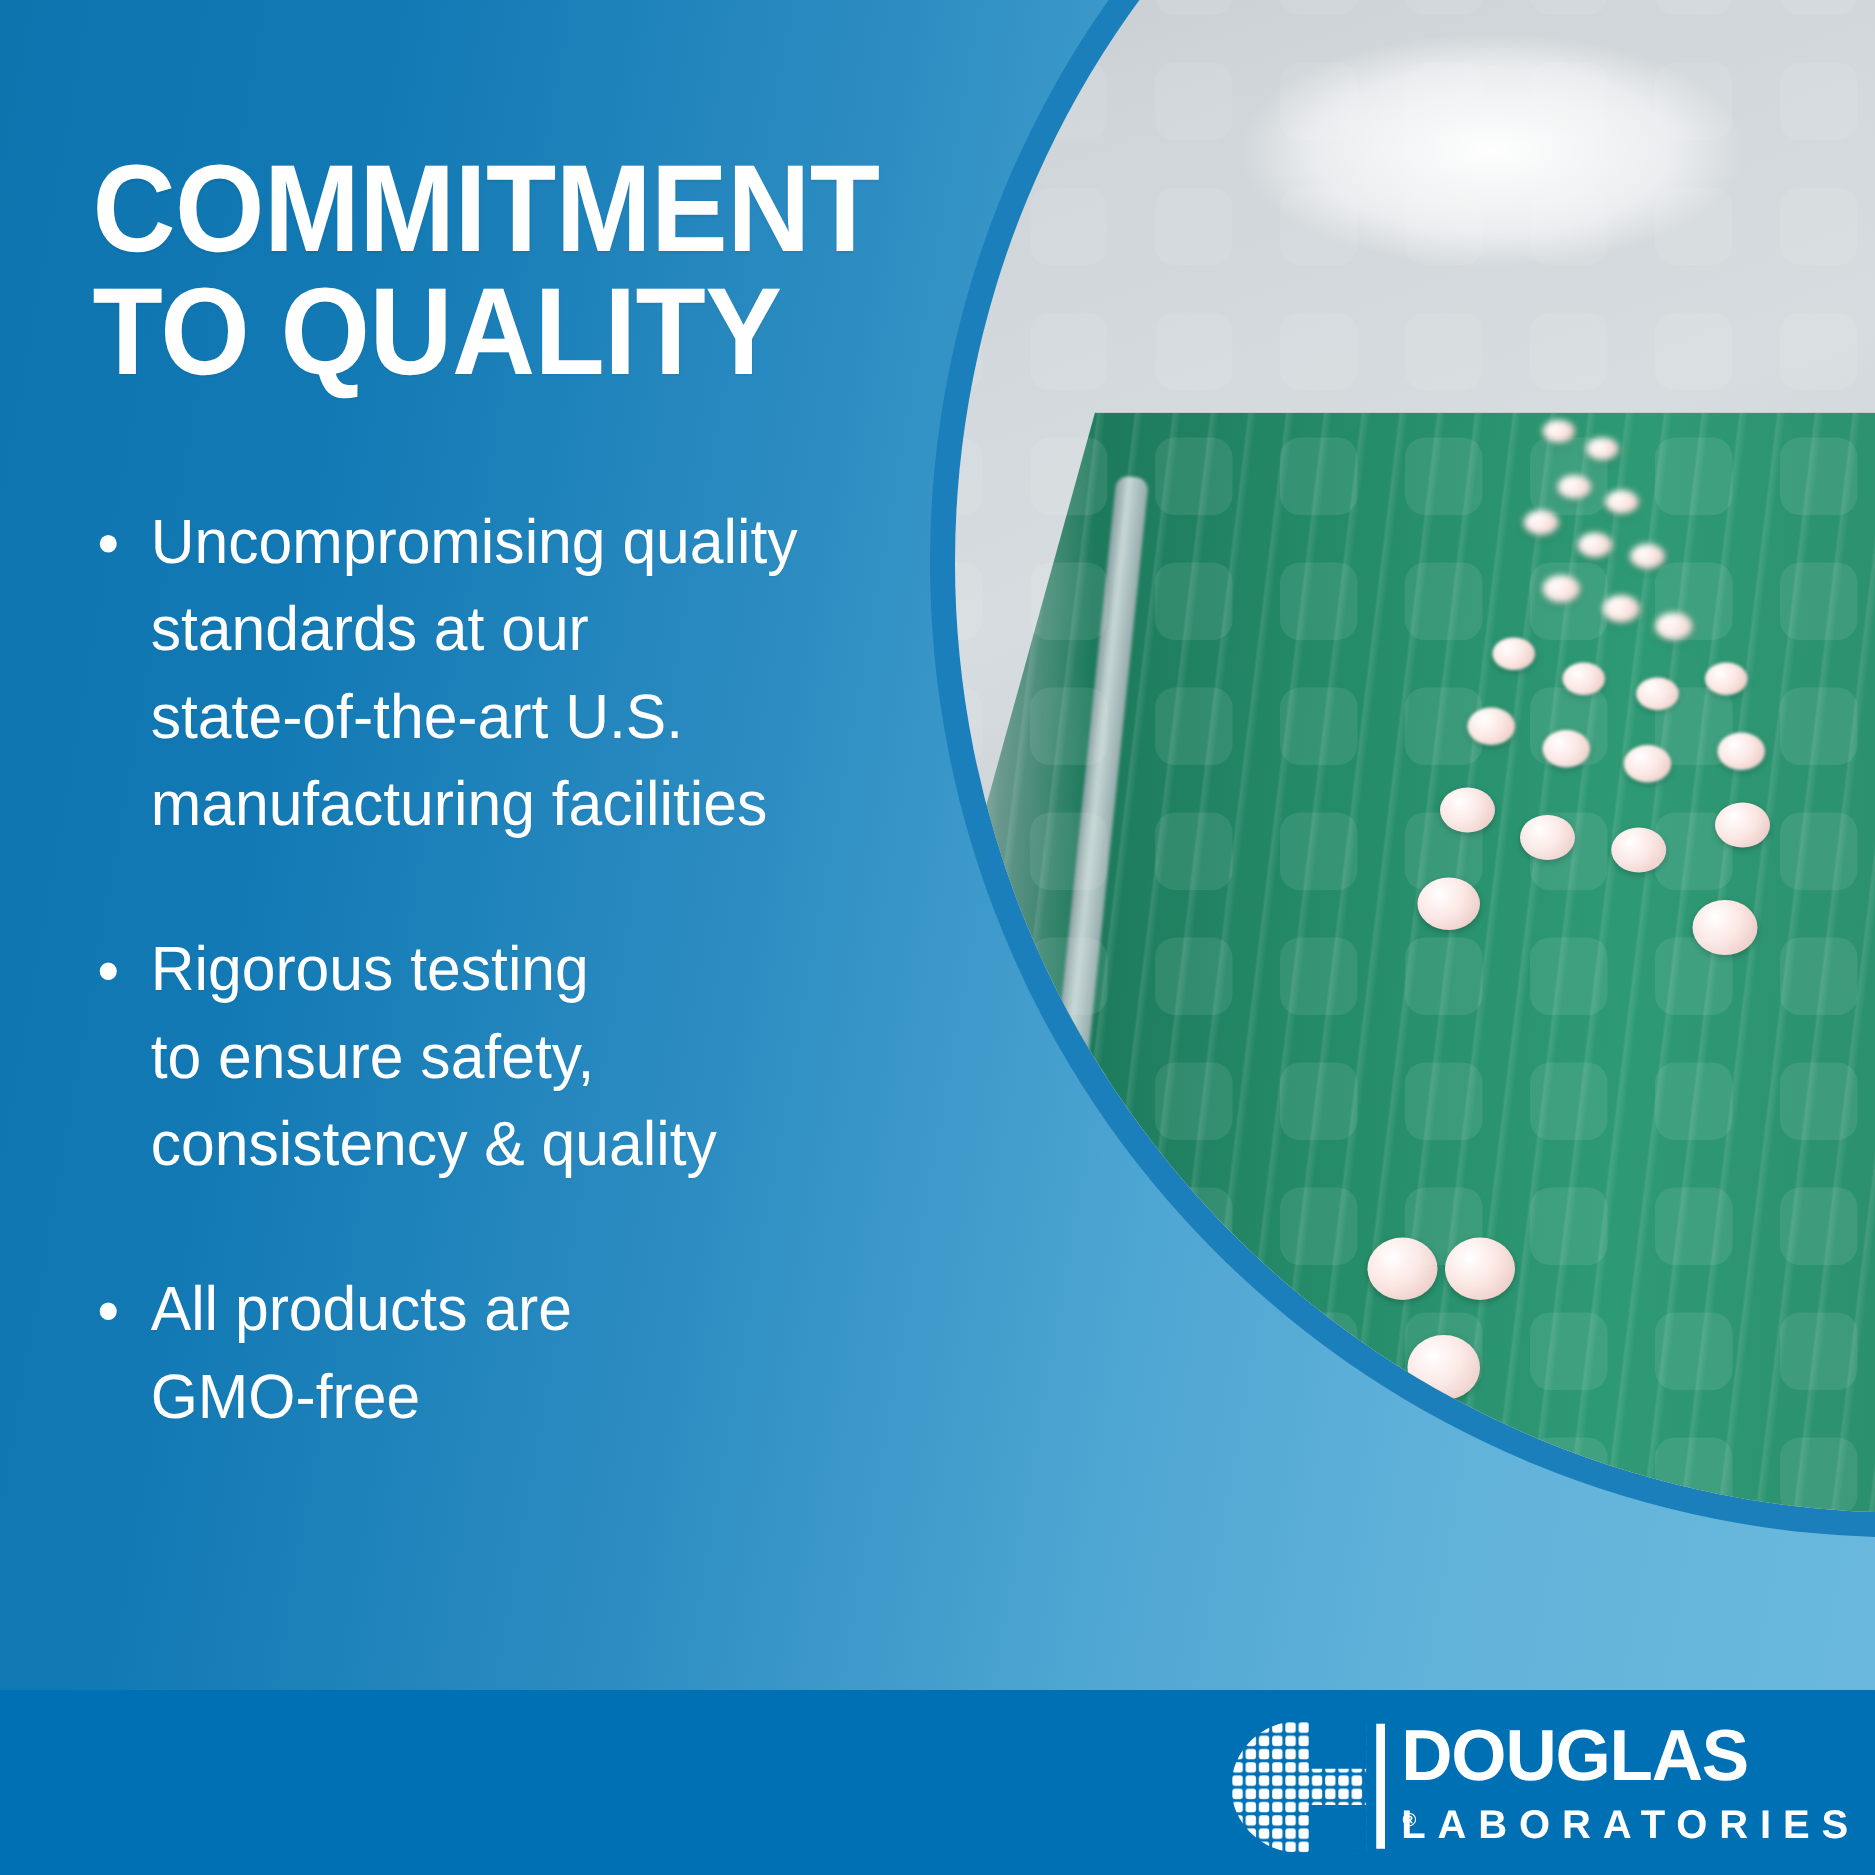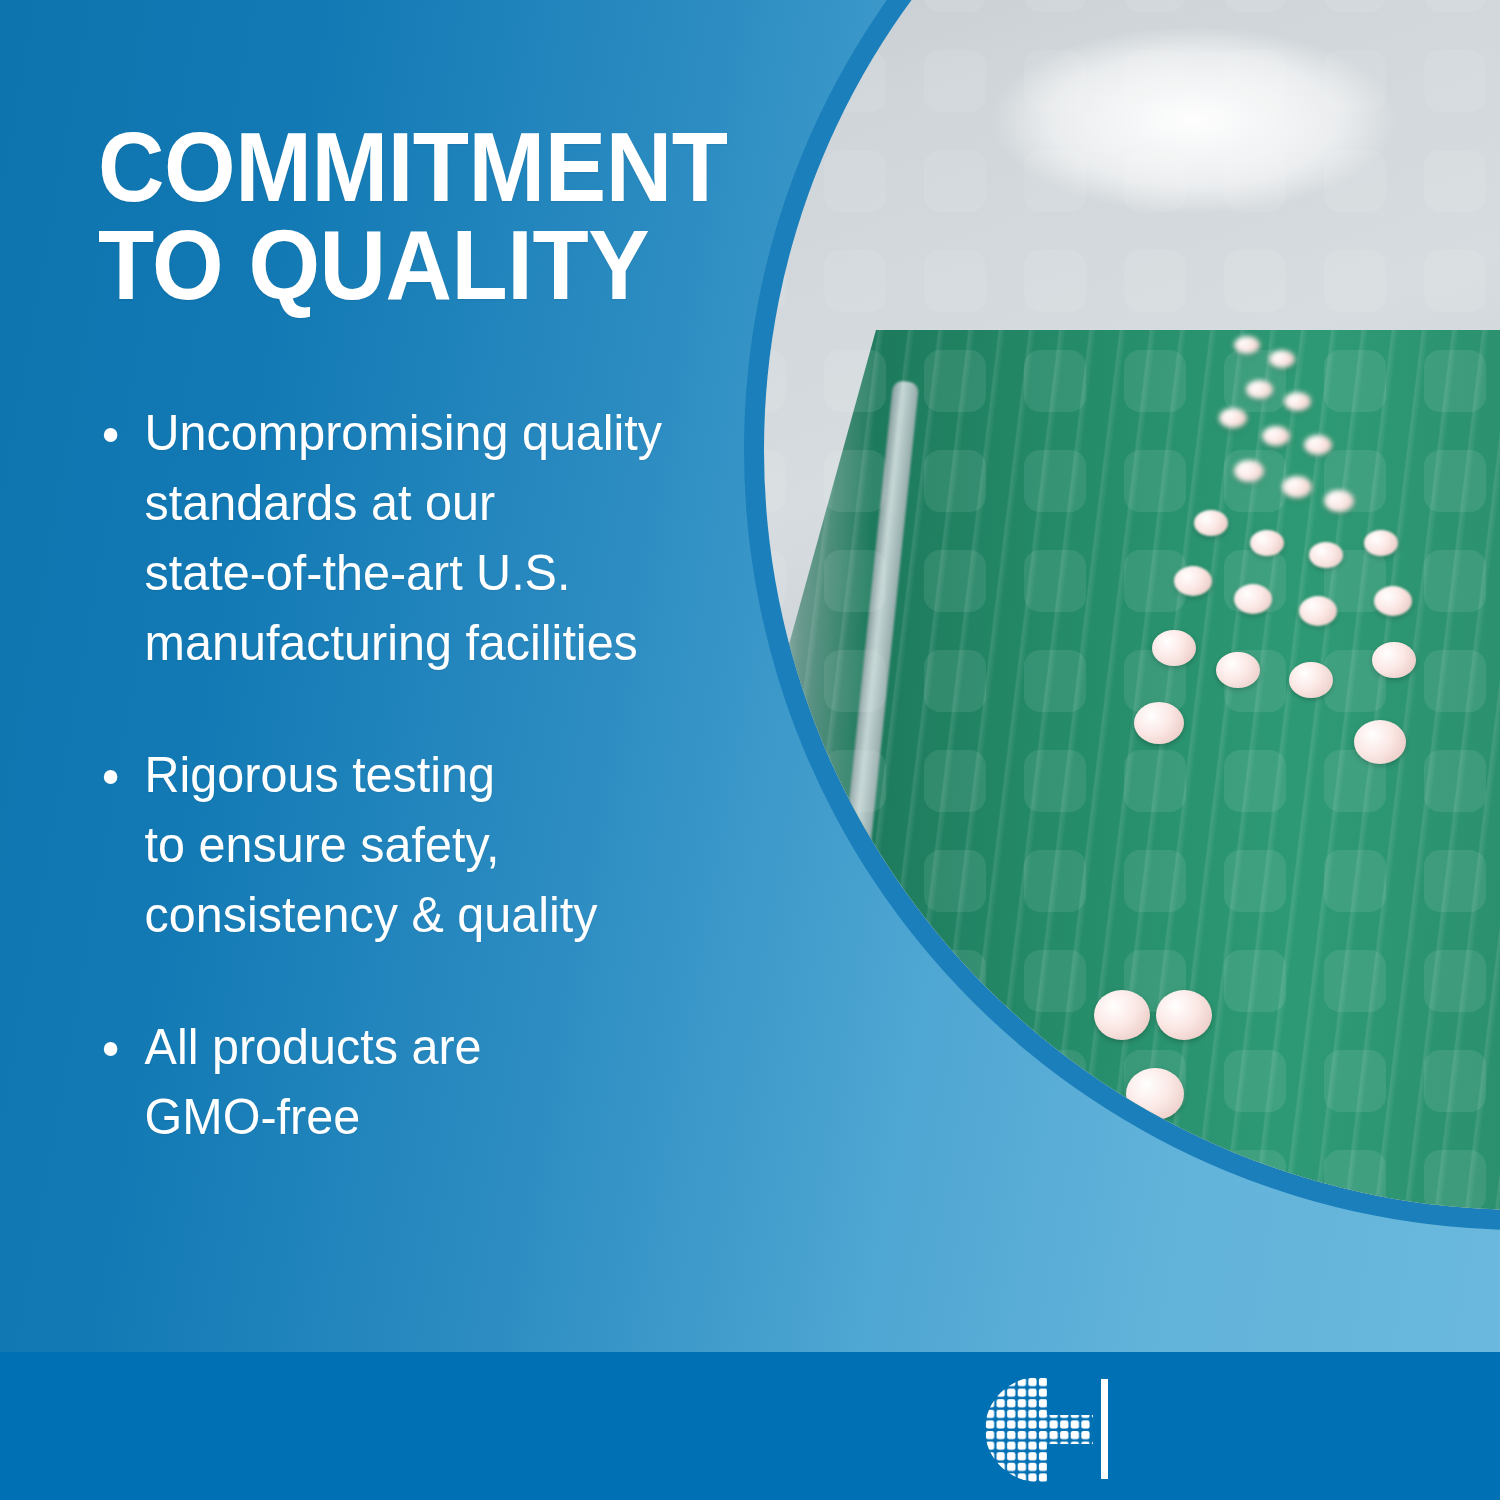--- a/index.html
+++ b/index.html
@@ -152,21 +152,20 @@
     height: 148px;
     background: #0070b4;
   }
 
   
   .content {
     position: absolute;
     left: 0; top: 0;
     width: 760px;
     height: 959px;
-    margin-left: 24px;
   }
   .headline {
     position: absolute;
     left: 74px;
     top: 118px;
     width: 680px;
     color: #ffffff;
     font-family: "Liberation Sans", sans-serif;
     font-weight: 700;
     font-size: 99px;
@@ -467,15 +466,19 @@
         </mask>
         <pattern id="gridpat" width="10.6" height="10.6" patternUnits="userSpaceOnUse">
           <rect x="0.9" y="0.9" width="8.3" height="8.3" rx="2.2" ry="2.2" fill="#ffffff"></rect>
         </pattern>
       </defs>
       <g mask="url(#gmask)">
         <rect x="-2" y="-2" width="114" height="110" fill="url(#gridpat)"></rect>
       </g>
     </svg>
     <div class="logo-divider"></div>
+    <div class="logo-text">
+      <div class="logo-douglas">DOUGLAS</div>
+      <div class="logo-labs"><span>LABORATORIES</span><span class="logo-reg">®</span></div>
+    </div>
   </div>
 
 </div>
 
 </body></html>

